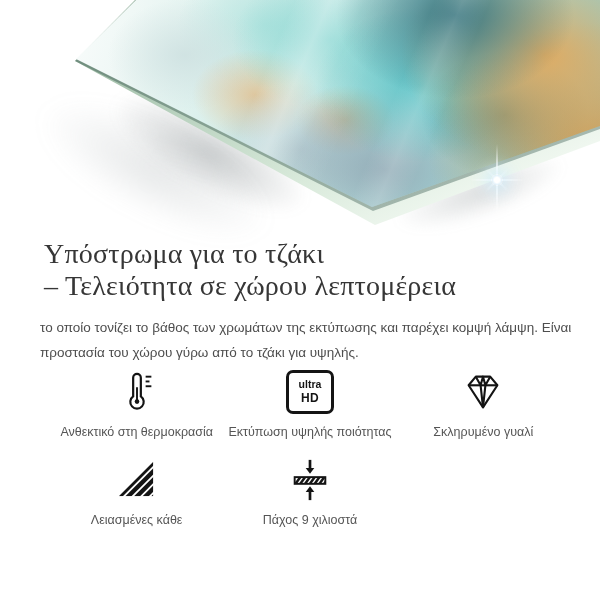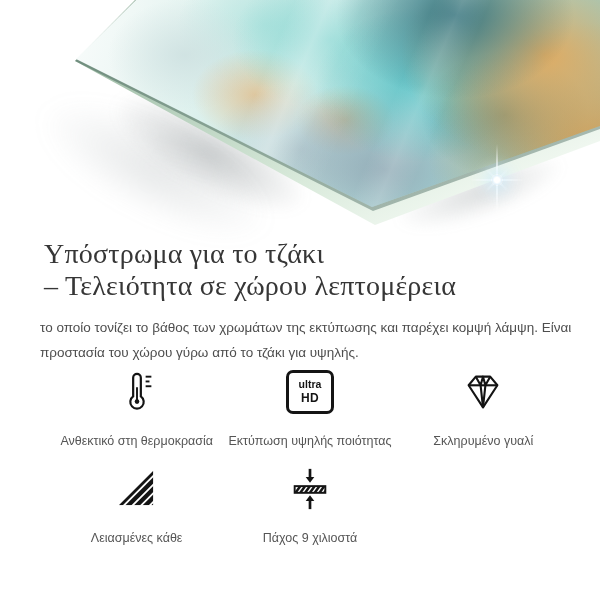--- a/index.html
+++ b/index.html
@@ -90,21 +90,21 @@
   .product-description{margin-top:13px;font-size:13.5px;line-height:25px;color:#4e4e4e;}
   .product-description div{white-space:nowrap;}
 
   
   .features{
     margin:4px 10px 0 10px;
     display:grid;grid-template-columns:repeat(3,1fr);row-gap:18px;
   }
   .feature{display:flex;flex-direction:column;align-items:center;}
   .feature .icon-box{height:46px;display:flex;align-items:center;justify-content:center;}
-  .feature .label{margin-top:19px;font-size:12.5px;color:#555555;text-align:center;white-space:nowrap;}
+  .feature .label{margin-top:10px;font-size:12.5px;color:#555555;text-align:center;white-space:nowrap;}
   .icon-svg{display:block;}
   .ultra-hd-box{
     width:42px;height:38px;border:3px solid #141414;border-radius:7px;
     display:flex;flex-direction:column;align-items:center;justify-content:center;
     color:#141414;background:#ffffff;
   }
   .ultra-hd-box .uh-top{font-size:10.5px;font-weight:700;line-height:11px;letter-spacing:0;}
   .ultra-hd-box .uh-bottom{font-size:12px;font-weight:800;line-height:16px;letter-spacing:0.3px;}
 </style>
 </head>

